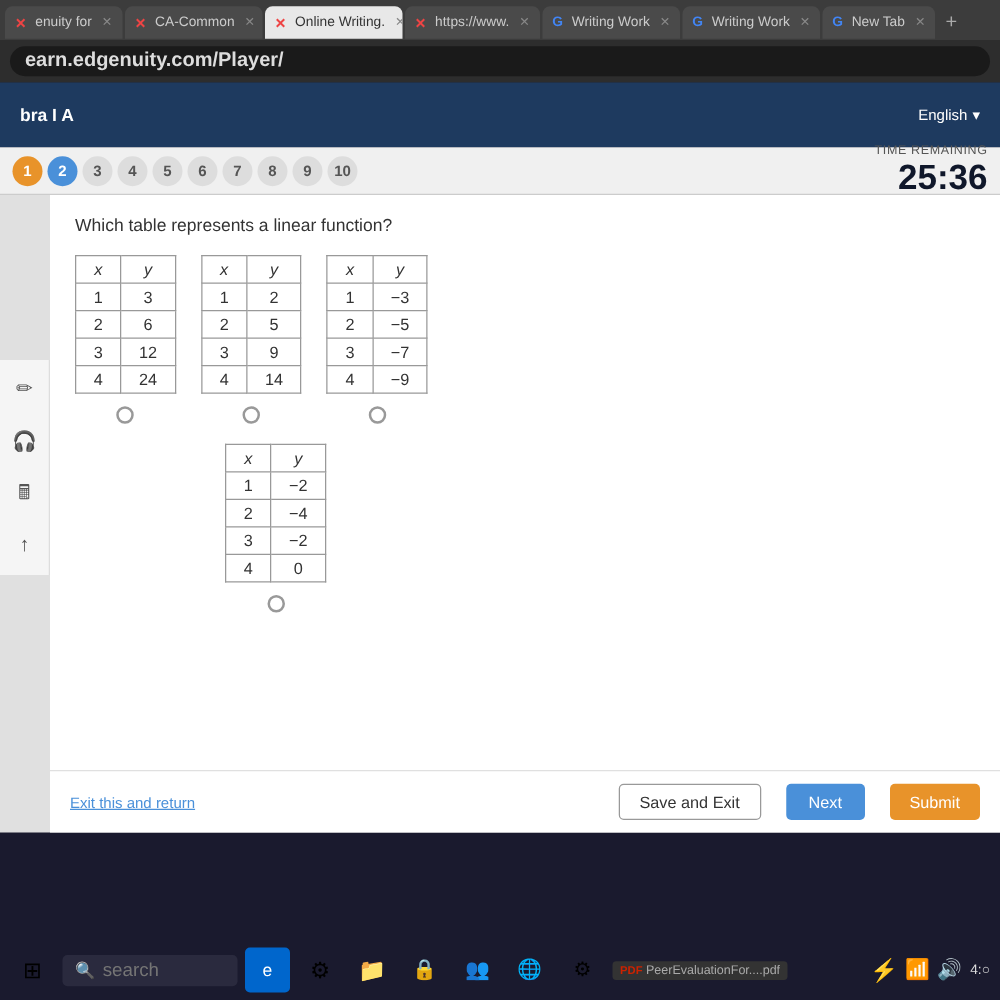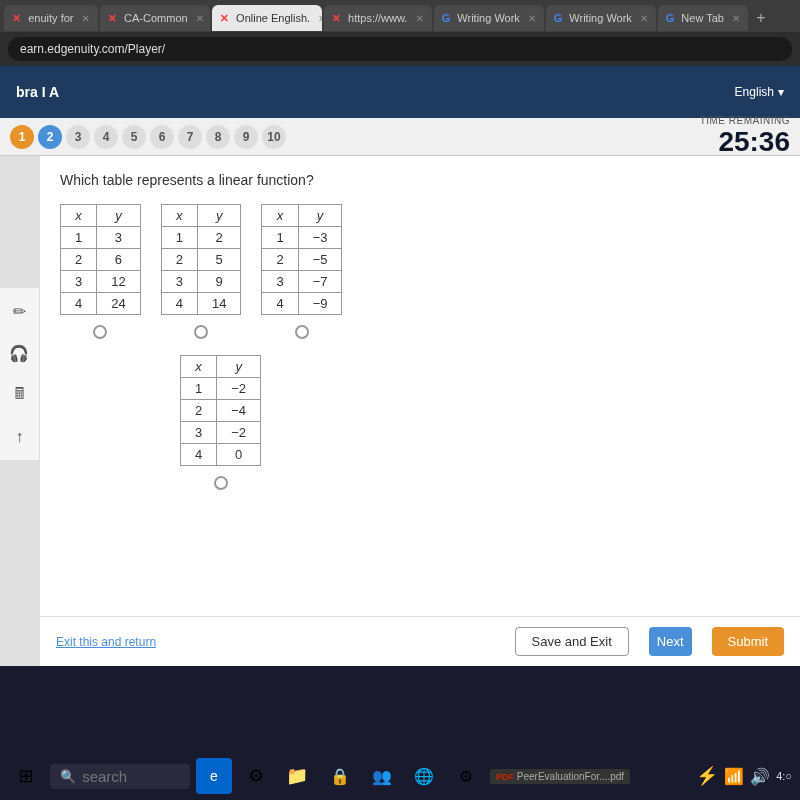--- a/index.html
+++ b/index.html
@@ -83,23 +83,24 @@
       gap: 6px;
       height: 34px;
     }
 
     .address-input {
       background: #1a1a1a;
       border: none;
       border-radius: 12px;
       padding: 4px 12px;
       color: #ddd;
-      font-size: 12px;
+      font-size: 16px;
       flex: 1;
       height: 24px;
+      font-weight: bold;
     }
 
     
     .app-header {
       background: #1e3a5f;
       display: flex;
       align-items: center;
       justify-content: space-between;
       padding: 6px 16px;
       height: 52px;
@@ -300,21 +301,21 @@
       padding: 6px 16px;
       font-size: 13px;
       color: #333;
       cursor: pointer;
     }
 
     .btn-next {
       background: #4a90d9;
       border: none;
       border-radius: 4px;
-      padding: 6px 8px;
+      padding: 6px 18px;
       font-size: 13px;
       color: white;
       cursor: pointer;
     }
 
     .btn-submit {
       background: #e8932a;
       border: none;
       border-radius: 4px;
       padding: 6px 16px;
@@ -398,21 +399,21 @@
       <span>enuity for</span>
       <span class="tab-close">✕</span>
     </div>
     <div class="tab">
       <span class="tab-x">✕</span>
       <span>CA-Common</span>
       <span class="tab-close">✕</span>
     </div>
     <div class="tab active">
       <span class="tab-x">✕</span>
-      <span>Online English.</span>
+      <span>Online Writing.</span>
       <span class="tab-close">✕</span>
     </div>
     <div class="tab">
       <span class="tab-x">✕</span>
       <span>https://www.</span>
       <span class="tab-close">✕</span>
     </div>
     <div class="tab">
       <span class="tab-google">G</span>
       <span>Writing Work</span>

